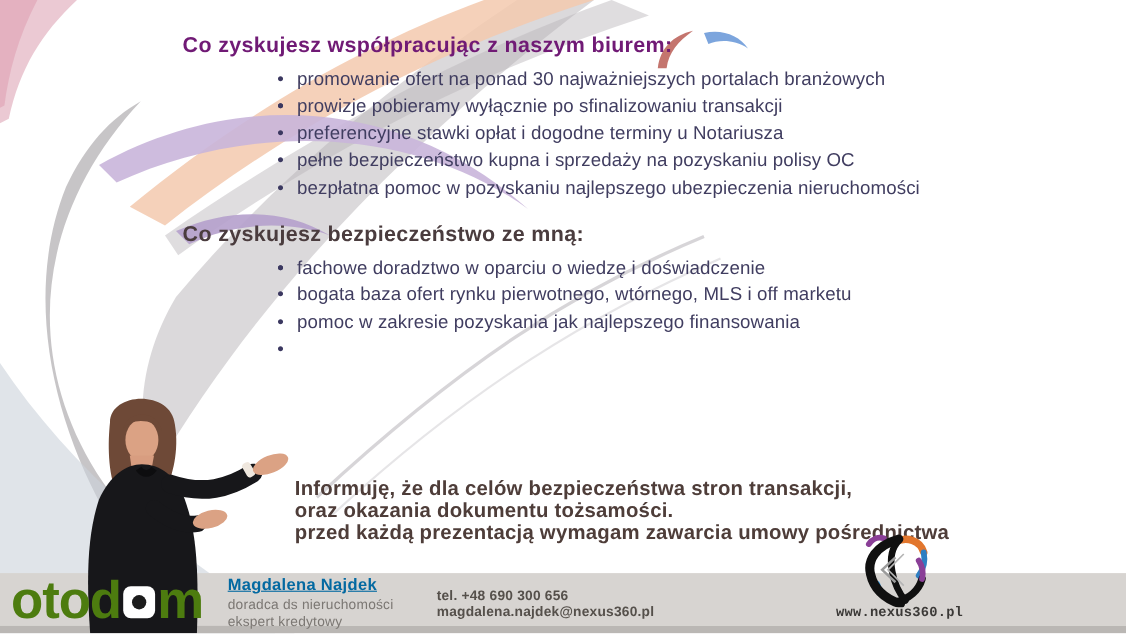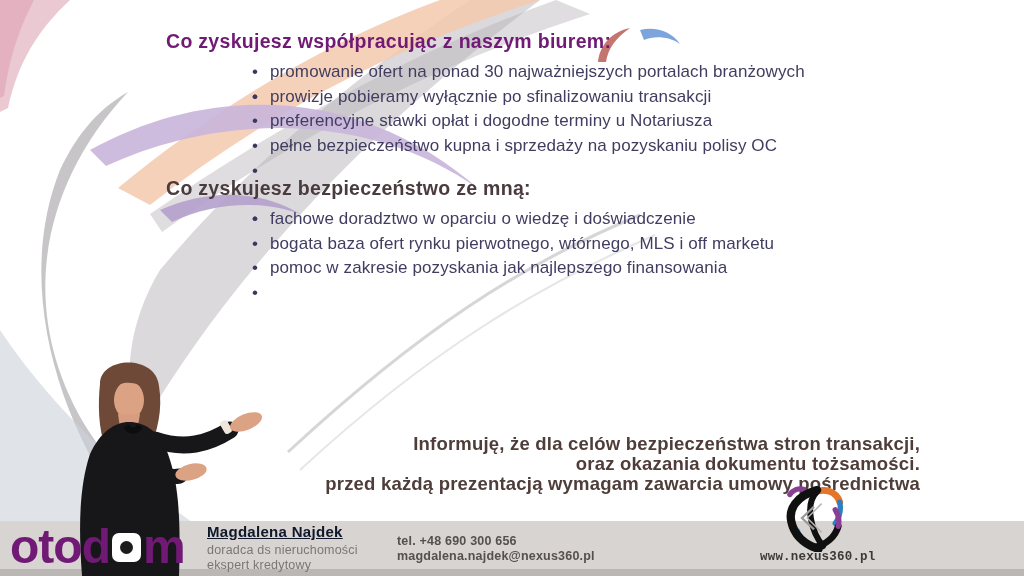--- a/index.html
+++ b/index.html
@@ -19,41 +19,41 @@
   .section-heading.brown{color:#4a3c3e;}
   ul.bullets{list-style:none;margin:0 0 14px 0;padding:0 0 0 86px;width:624px;}
   ul.bullets li{
     position:relative;font-size:17px;line-height:24.7px;color:#403d60;
     padding-left:18px;letter-spacing:.1px;
   }
   ul.bullets li .dot{
     position:absolute;left:0;top:0;color:#3b3860;font-size:17px;line-height:24.7px;
   }
   .disclaimer{
-    position:absolute;left:250px;top:434px;width:670px;z-index:3;
-    text-align:right;font-size:18.5px;font-weight:bold;color:#4e3d39;
+    position:absolute;left:268px;top:434px;width:670px;z-index:3;
+    text-align:left;font-size:18.5px;font-weight:bold;color:#4e3d39;
     line-height:20px;letter-spacing:.2px;
   }
   
   .footer-bar{position:absolute;left:0;top:521px;width:1024px;height:48px;background:#d7d4d1;z-index:1;}
   .footer-strip{position:absolute;left:0;top:569px;width:1024px;height:7px;background:#bab7b4;z-index:1;}
   .otodom-logo{
     position:absolute;left:10px;top:527px;z-index:4;display:flex;align-items:center;
-    color:#701a75;font-weight:bold;font-size:48px;line-height:40px;letter-spacing:-1px;
+    color:#4d7c0f;font-weight:bold;font-size:48px;line-height:40px;letter-spacing:-1px;
   }
   .otodom-a{
     display:inline-block;width:29px;height:29px;background:#ffffff;border-radius:7px;
     position:relative;margin:0 2px;
   }
   .otodom-a .hole{
     position:absolute;left:8px;top:8px;width:13px;height:13px;border-radius:50%;background:#1c1c1c;
   }
   .agent-block{position:absolute;left:207px;top:523px;z-index:4;}
   .agent-name{
-    font-size:15px;font-weight:bold;color:#0f172a;text-decoration:underline;
+    font-size:15px;font-weight:bold;color:#0369a1;text-decoration:underline;
     letter-spacing:.3px;margin-bottom:3px;
   }
   .agent-role{font-size:12.5px;color:#7b7773;line-height:15px;letter-spacing:.2px;}
   .contact-block{position:absolute;left:397px;top:534px;z-index:4;}
   .contact-line{font-size:12.5px;font-weight:bold;color:#55504b;line-height:15px;letter-spacing:.2px;}
   .nexus-block{position:absolute;left:760px;top:484px;z-index:4;width:96px;text-align:left;font-family:Liberation Mono, monospace;}
   .nexus-site{font-size:12.5px;font-weight:bold;color:#3b3937;margin-top:-2px;letter-spacing:.2px;}
   
   .agent-photo{position:absolute;left:60px;top:350px;width:220px;height:226px;z-index:2;}
 </style>
@@ -94,21 +94,21 @@
 
   <div class="content">
     <div class="section">
       <h2 class="section-heading">Co zyskujesz współpracując z naszym biurem:</h2>
       <ul class="bullets">
         <li><span class="dot">•</span><span>promowanie ofert na ponad 30 najważniejszych portalach branżowych</span></li>
         <li><span class="dot">•</span></li>
         <li><span class="dot">•</span><span>prowizje pobieramy wyłącznie po sfinalizowaniu transakcji</span></li>
         <li><span class="dot">•</span><span>preferencyjne stawki opłat i dogodne terminy u Notariusza</span></li>
         <li><span class="dot">•</span><span>pełne bezpieczeństwo kupna i sprzedaży na pozyskaniu polisy OC</span></li>
-        <li><span class="dot">•</span></li>
+        <li><span class="dot">•</span><span>bezpłatna pomoc w pozyskaniu najlepszego ubezpieczenia nieruchomości</span></li>
       </ul>
     </div>
     <div class="section" style="margin-top:16px;">
       <h2 class="section-heading brown">Co zyskujesz bezpieczeństwo ze mną:</h2>
       <ul class="bullets">
         <li><span class="dot">•</span></li>
         <li><span class="dot">•</span><span>fachowe doradztwo w oparciu o wiedzę i doświadczenie</span></li>
         <li><span class="dot">•</span><span>bogata baza ofert rynku pierwotnego, wtórnego, MLS i off marketu</span></li>
         <li><span class="dot">•</span><span>pomoc w zakresie pozyskania jak najlepszego finansowania</span></li>
         <li><span class="dot">•</span></li>

